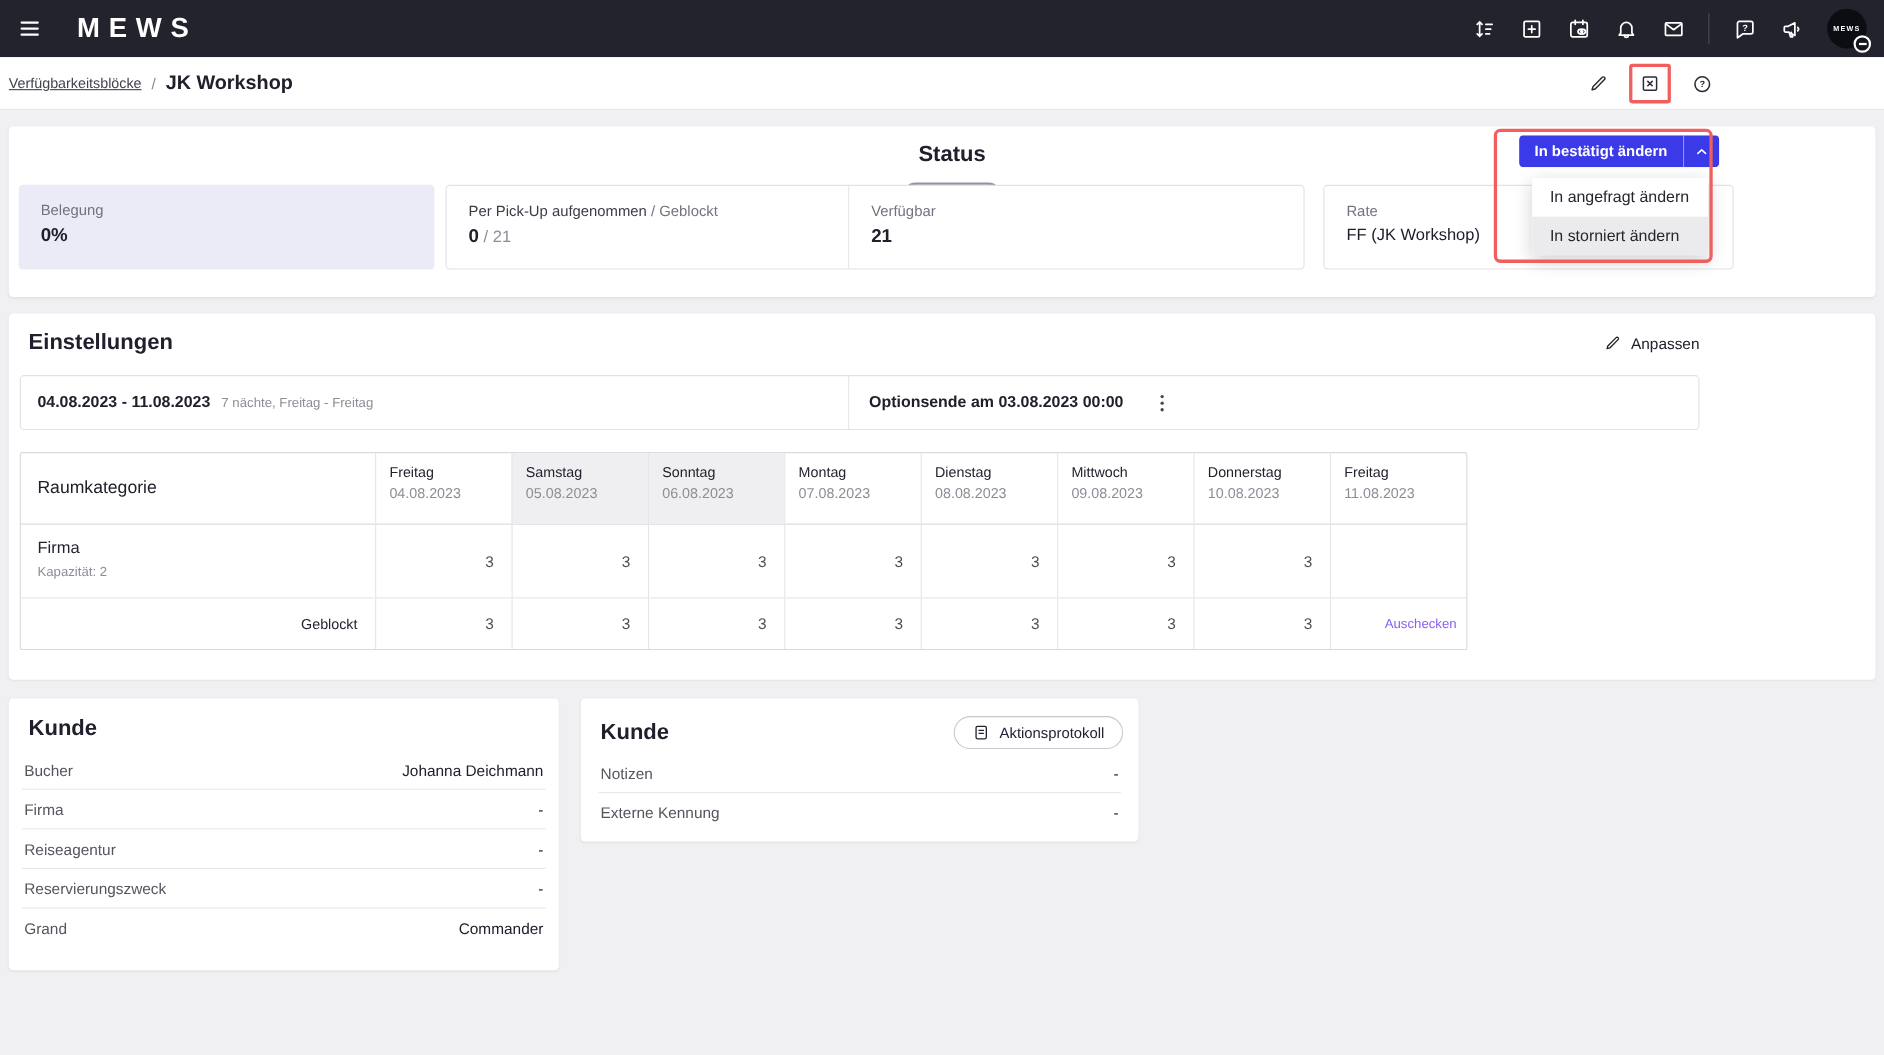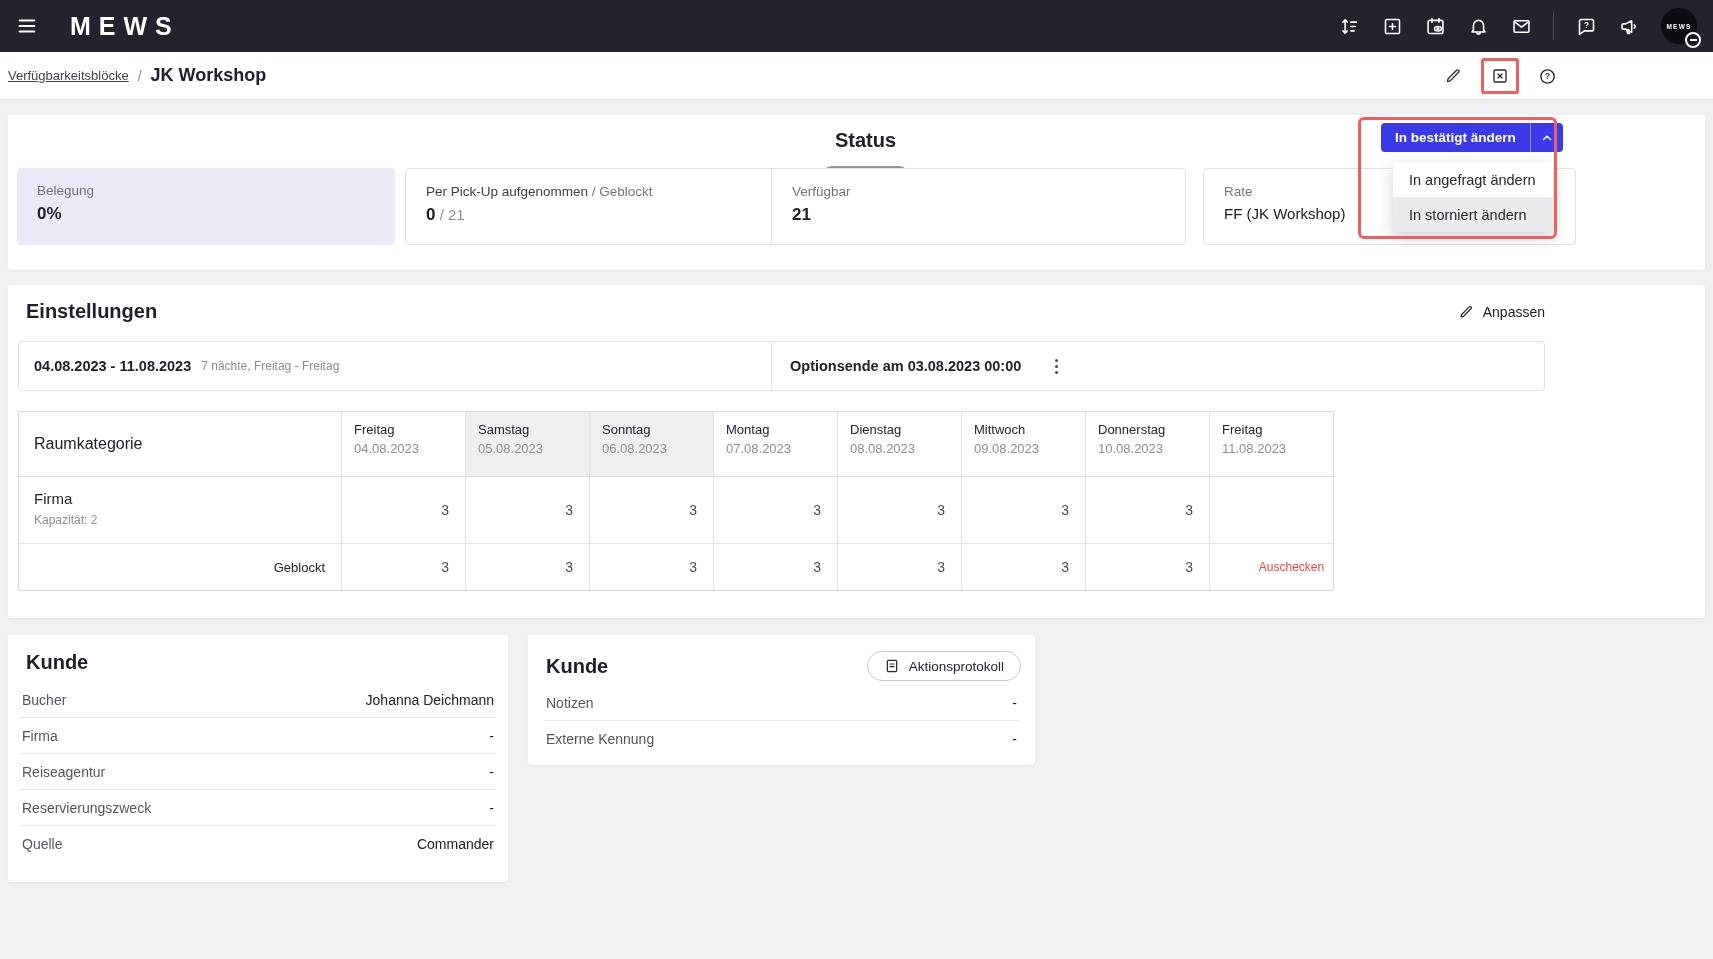--- a/index.html
+++ b/index.html
@@ -88,21 +88,21 @@
   .th-first { display:flex; align-items:center; padding-left:15px; font-weight:400; font-size:16px; color:#20202c; }
   .th-day { padding:10px 0 0 12px; }
   .th-day.weekend { background:#efeff1; }
   .day-name { font-size:13px; color:#23232f; }
   .day-date { font-size:13px; color:#8d8d97; margin-top:4px; }
   .room-first { padding:13px 0 0 15px; }
   .room-name { font-size:15px; color:#23232f; }
   .room-cap { font-size:12px; color:#8d8d97; margin-top:6px; }
   .num-cell { display:flex; align-items:center; justify-content:flex-end; padding-right:16px; color:#4d4d58; font-size:14px; }
   .blk-label { display:flex; align-items:center; justify-content:flex-end; padding-right:16px; font-size:13px; color:#23232f; }
-  .checkout-cell { display:flex; align-items:center; justify-content:center; font-size:12px; color:#ef4444;padding-left:40px; }
+  .checkout-cell { display:flex; align-items:center; justify-content:center; font-size:12px; color:#8b5cf6;padding-left:40px; }
 
   
   .panel-head { display:flex; align-items:center; padding:16px 14px 0 18px; }
   .kv-list { margin:8px 12px 0 12px; }
   .kv-list.info { margin:4px 16px 0 16px; }
   .kv-row { height:36px; display:flex; align-items:center; justify-content:space-between; border-bottom:1px solid #e8e8ec; padding:0 2px; }
   .kv-row:last-child { border-bottom:none; }
   .kv-label { font-size:14px; color:#55555f; }
   .kv-value { font-size:14px; color:#20202c; }
   .log-btn { margin-left:auto; height:30px; border:1px solid #c8c8d0; border-radius:16px; background:#fff; padding:0 16px; display:flex; align-items:center; gap:9px; font-size:13.5px; color:#23232f; font-family:inherit; cursor:pointer; }
@@ -353,21 +353,21 @@
           </div>
           <div class="kv-row">
             <span class="kv-label">Reiseagentur</span>
             <span class="kv-value">-</span>
           </div>
           <div class="kv-row">
             <span class="kv-label">Reservierungszweck</span>
             <span class="kv-value">-</span>
           </div>
           <div class="kv-row">
-            <span class="kv-label">Quelle</span>
+            <span class="kv-label">Grand</span>
             <span class="kv-value">Commander</span>
           </div>
         </div>
       </section>
 
       <section class="card card-info">
         <div class="panel-head">
           <span class="sec-title">Kunde</span>
           <button class="log-btn">
             <svg width="16" height="16" viewBox="0 0 24 24" fill="none" stroke="currentColor" stroke-width="1.8" stroke-linecap="round">

